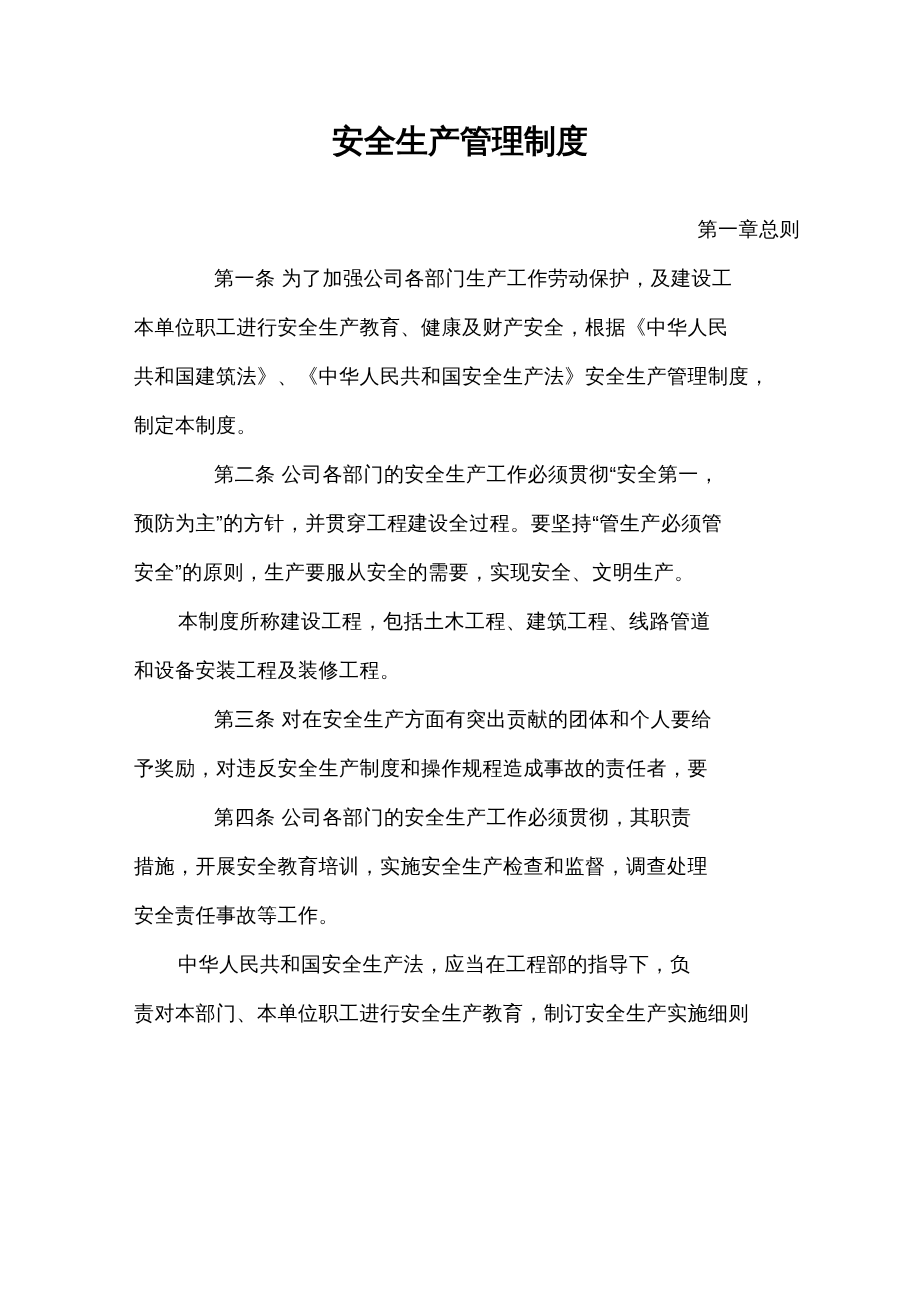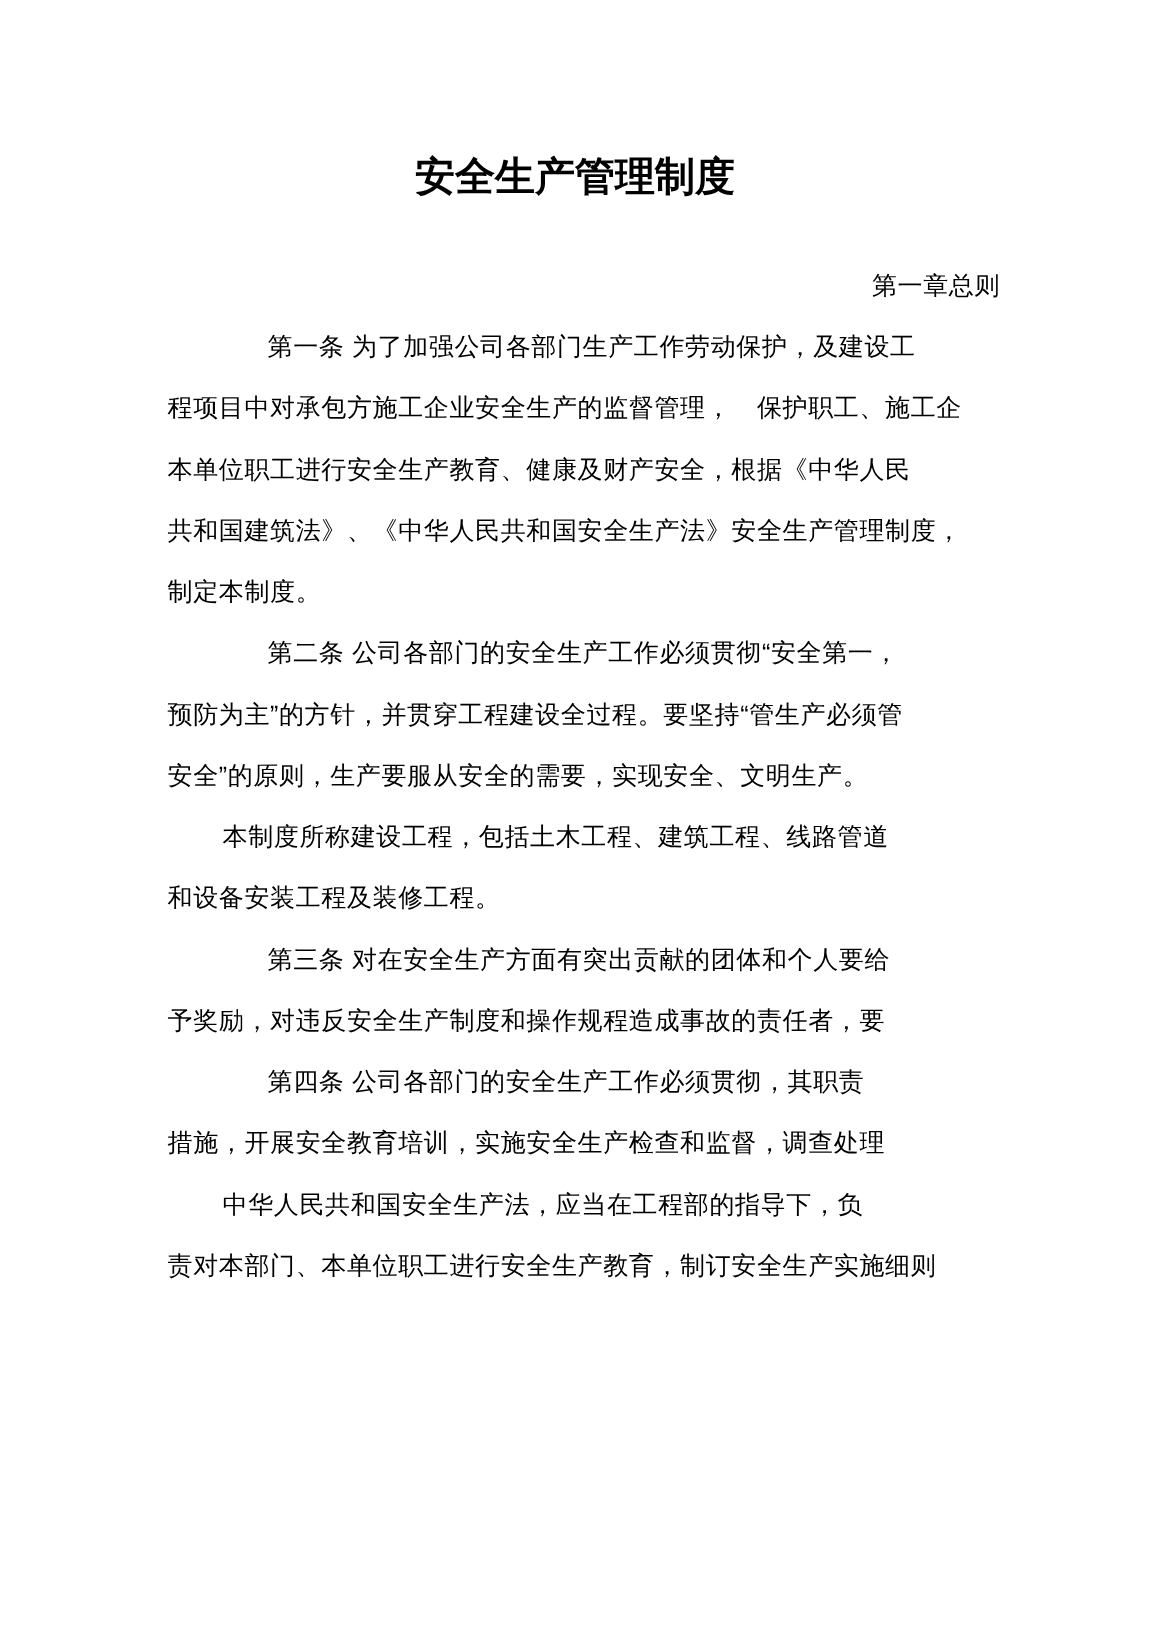--- a/index.html
+++ b/index.html
@@ -46,29 +46,29 @@
   }
 </style>
 </head>
 <body>
 
 <div class="page">
   <h1 class="doc-title">安全生产管理制度</h1>
   <div class="doc-body">
       <div class="doc-line" style="padding-left: 0px; text-align: right;">第一章总则</div>
       <div class="doc-line" style="padding-left: 80px;">第一条 为了加强公司各部门生产工作劳动保护，及建设工</div>
-      <div class="doc-line" style="padding-left: 0px;">程项目中对承包方施工企业安全生产的监督管理，　保护职工、施工企</div>
       <div class="doc-line" style="padding-left: 0px;">本单位职工进行安全生产教育、健康及财产安全，根据《中华人民</div>
       <div class="doc-line" style="padding-left: 0px;">共和国建筑法》、《中华人民共和国安全生产法》安全生产管理制度，</div>
       <div class="doc-line" style="padding-left: 0px;">制定本制度。</div>
       <div class="doc-line" style="padding-left: 80px;">第二条 公司各部门的安全生产工作必须贯彻“安全第一，</div>
       <div class="doc-line" style="padding-left: 0px;">预防为主”的方针，并贯穿工程建设全过程。要坚持“管生产必须管</div>
       <div class="doc-line" style="padding-left: 0px;">安全”的原则，生产要服从安全的需要，实现安全、文明生产。</div>
       <div class="doc-line" style="padding-left: 44px;">本制度所称建设工程，包括土木工程、建筑工程、线路管道</div>
       <div class="doc-line" style="padding-left: 0px;">和设备安装工程及装修工程。</div>
       <div class="doc-line" style="padding-left: 80px;">第三条 对在安全生产方面有突出贡献的团体和个人要给</div>
       <div class="doc-line" style="padding-left: 0px;">予奖励，对违反安全生产制度和操作规程造成事故的责任者，要</div>
       <div class="doc-line" style="padding-left: 80px;">第四条 公司各部门的安全生产工作必须贯彻，其职责</div>
       <div class="doc-line" style="padding-left: 0px;">措施，开展安全教育培训，实施安全生产检查和监督，调查处理</div>
+      <div class="doc-line" style="padding-left: 0px;">安全责任事故等工作。</div>
       <div class="doc-line" style="padding-left: 44px;">中华人民共和国安全生产法，应当在工程部的指导下，负</div>
       <div class="doc-line" style="padding-left: 0px;">责对本部门、本单位职工进行安全生产教育，制订安全生产实施细则</div>
     </div>
 </div>
 
 </body></html>

